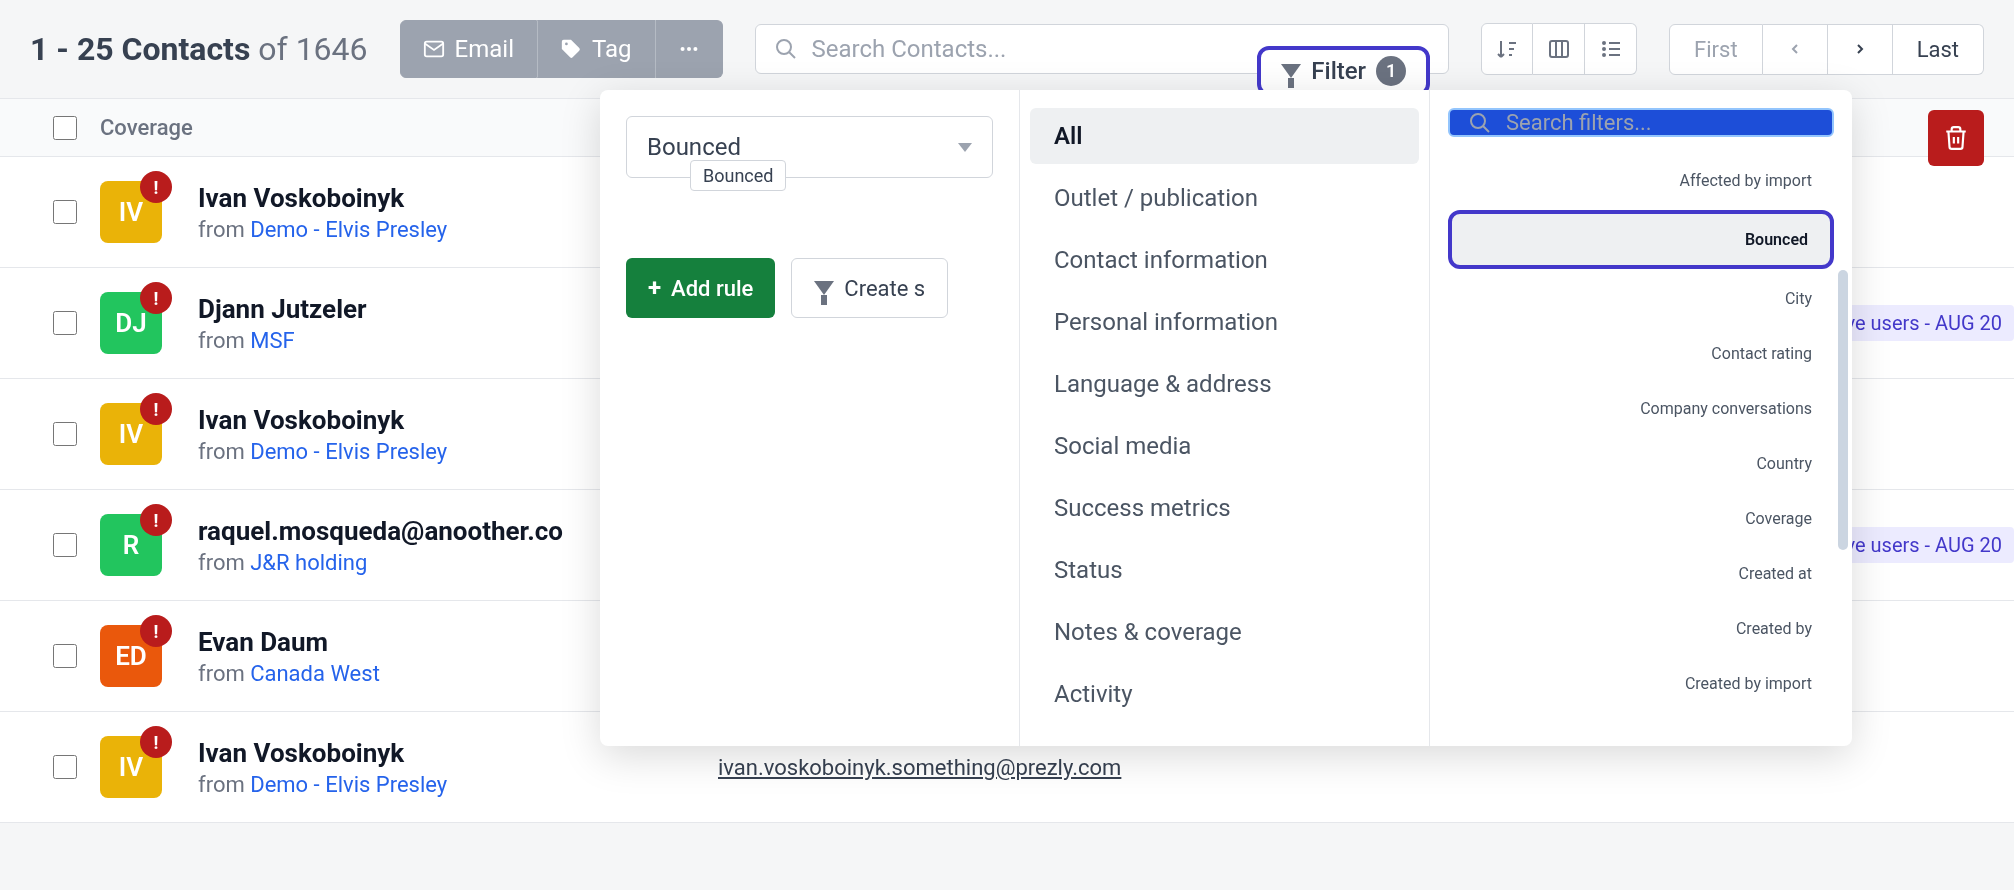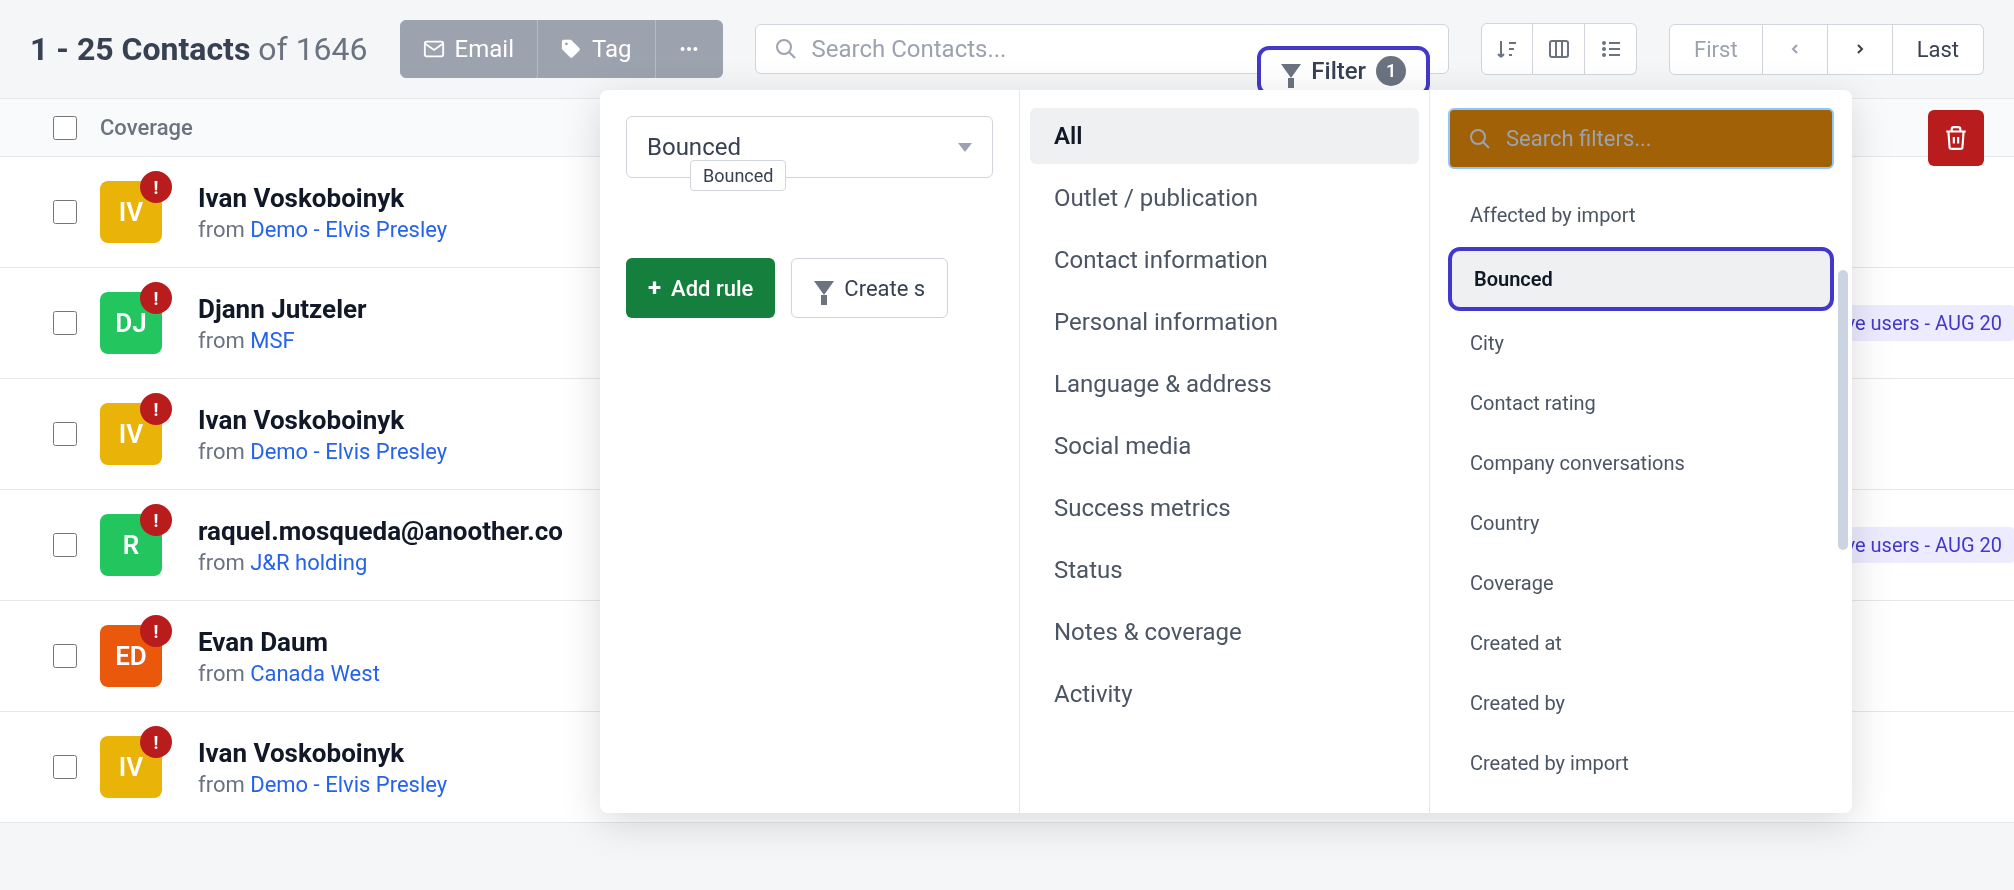--- a/index.html
+++ b/index.html
@@ -76,24 +76,24 @@
 
 .filter-actions { display: flex; gap: 16px; margin-top: 80px; }
 .btn-green { background: #15803d; color: #fff; border: none; border-radius: 6px; padding: 16px 22px; font-size: 22px; display: flex; align-items: center; gap: 10px; cursor: pointer; font-weight: 500; }
 .btn-outline { background: #fff; border: 1px solid #d1d5db; border-radius: 6px; padding: 16px 22px; font-size: 22px; color: #374151; display: flex; align-items: center; gap: 10px; cursor: pointer; }
 
 .filter-categories { width: 410px; padding: 18px 10px; border-right: 1px solid #e5e7eb; overflow-y: auto; }
 .cat-item { padding: 14px 24px; font-size: 24px; color: #4b5563; cursor: pointer; border-radius: 6px; margin-bottom: 6px; }
 .cat-item.active { background: #eef0f2; color: #111827; font-weight: 600; }
 
 .filter-right { flex: 1; padding: 18px 18px; overflow-y: auto; position: relative; }
-.filter-search { display: flex; align-items: flex-end; border: 2px solid #93c5fd; border-radius: 6px; padding: 16px 18px; margin-bottom: 18px; background: #a16207; }
+.filter-search { display: flex; align-items: flex-end; border: 2px solid #93c5fd; border-radius: 6px; padding: 0 18px; margin-bottom: 18px; background: #1d4ed8; }
 .filter-search input { flex: 1; border: none; outline: none; font-size: 22px; background: transparent; }
 .filter-search input::placeholder { color: #9ca3af; }
-.filter-option { padding: 16px 22px; font-size: 20px; color: #4b5563; cursor: pointer; border-radius: 6px; margin-bottom: 4px; }
+.filter-option { padding: 16px 22px; font-size: 16px; color: #4b5563; cursor: pointer; border-radius: 6px; margin-bottom: 4px; text-align: right; }
 .filter-option.highlighted { border: 4px solid #4338ca; background: #eef0f2; color: #111827; font-weight: 600; border-radius: 12px; }
 .scroll-indicator { position: absolute; right: 4px; top: 180px; width: 10px; height: 280px; background: #cbd5e1; border-radius: 5px; }
 
 
 .svg-icon { width: 22px; height: 22px; }
 .funnel { width:0; height:0; border-left:10px solid transparent; border-right:10px solid transparent; border-top:14px solid #6b7280; position: relative;}
 .funnel::after { content:""; position:absolute; left:-3px; top:0px; width:6px; height:10px; background:#6b7280;}
 </style>
 </head>
 <body>

